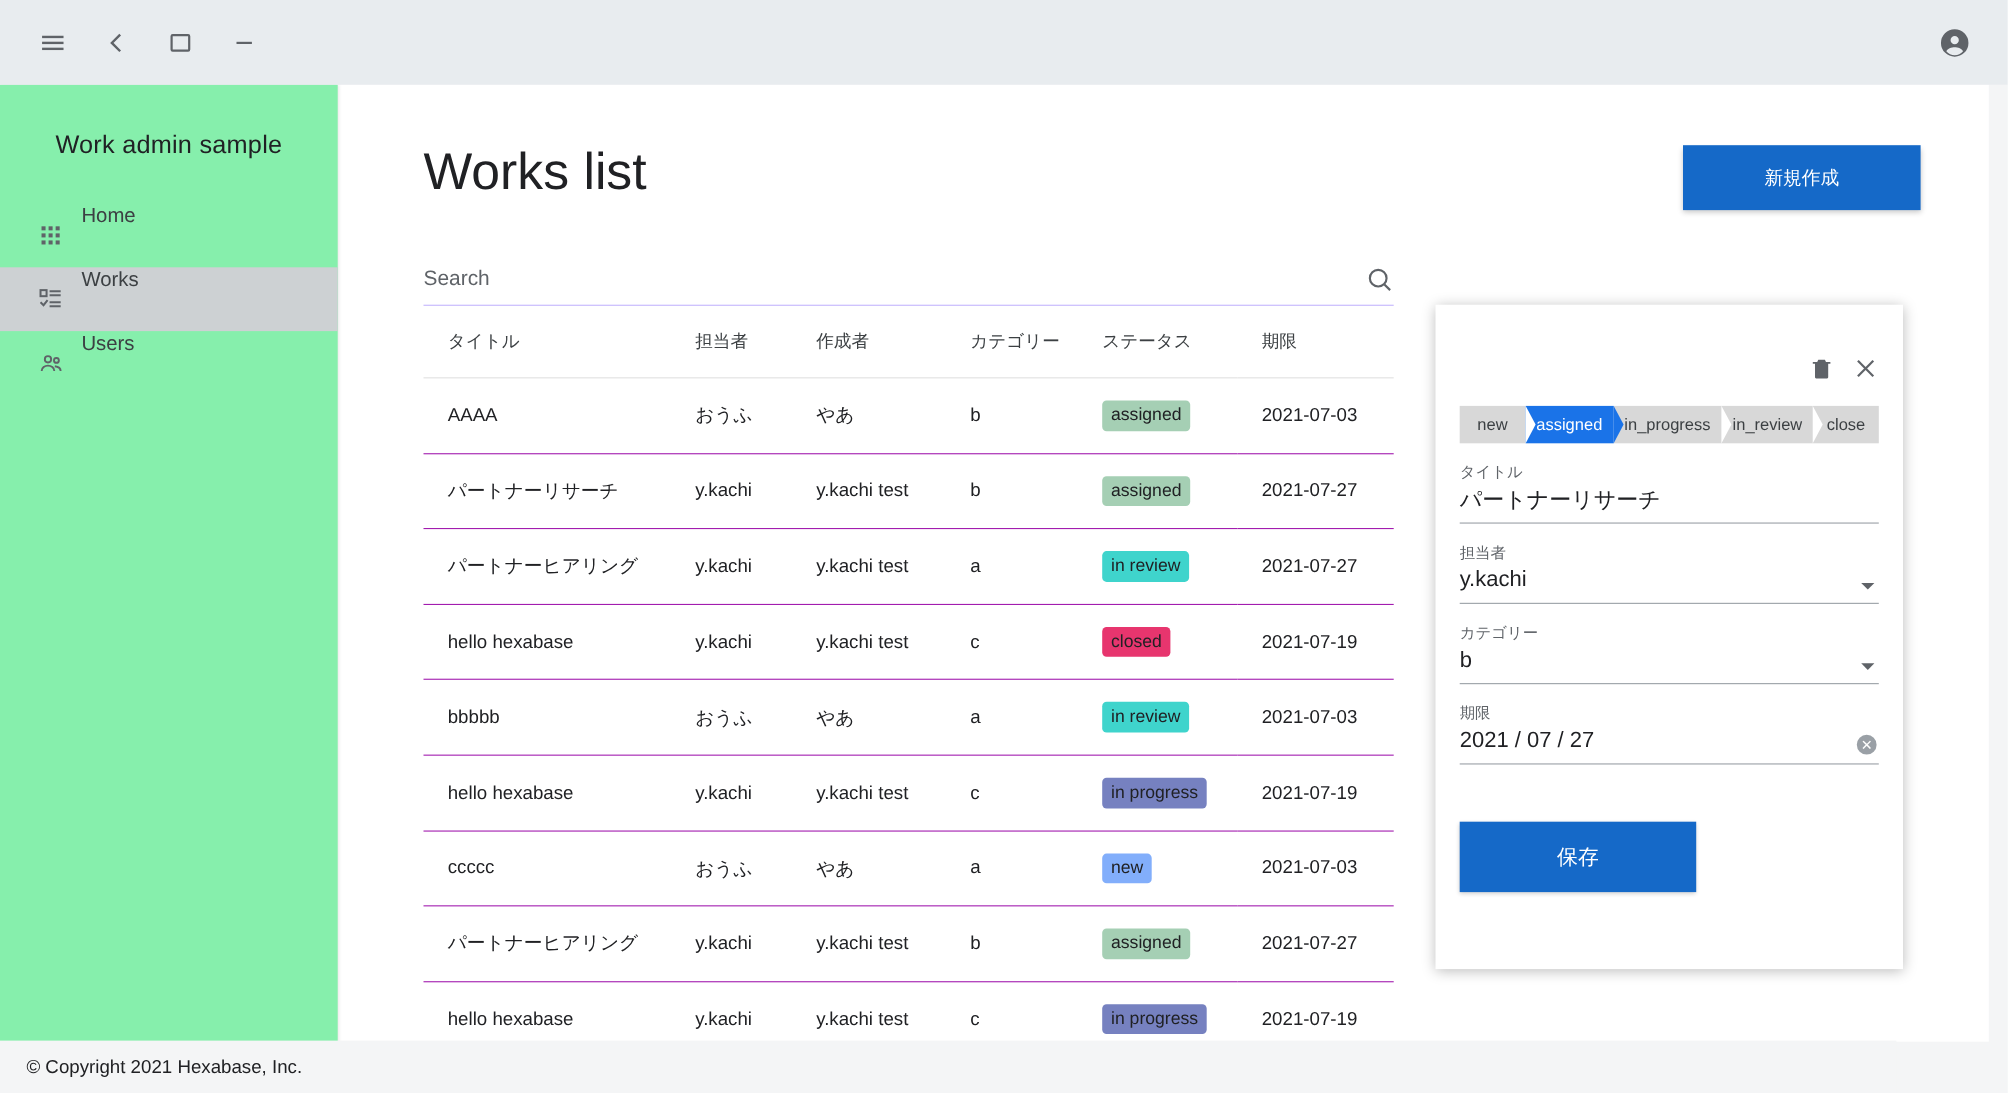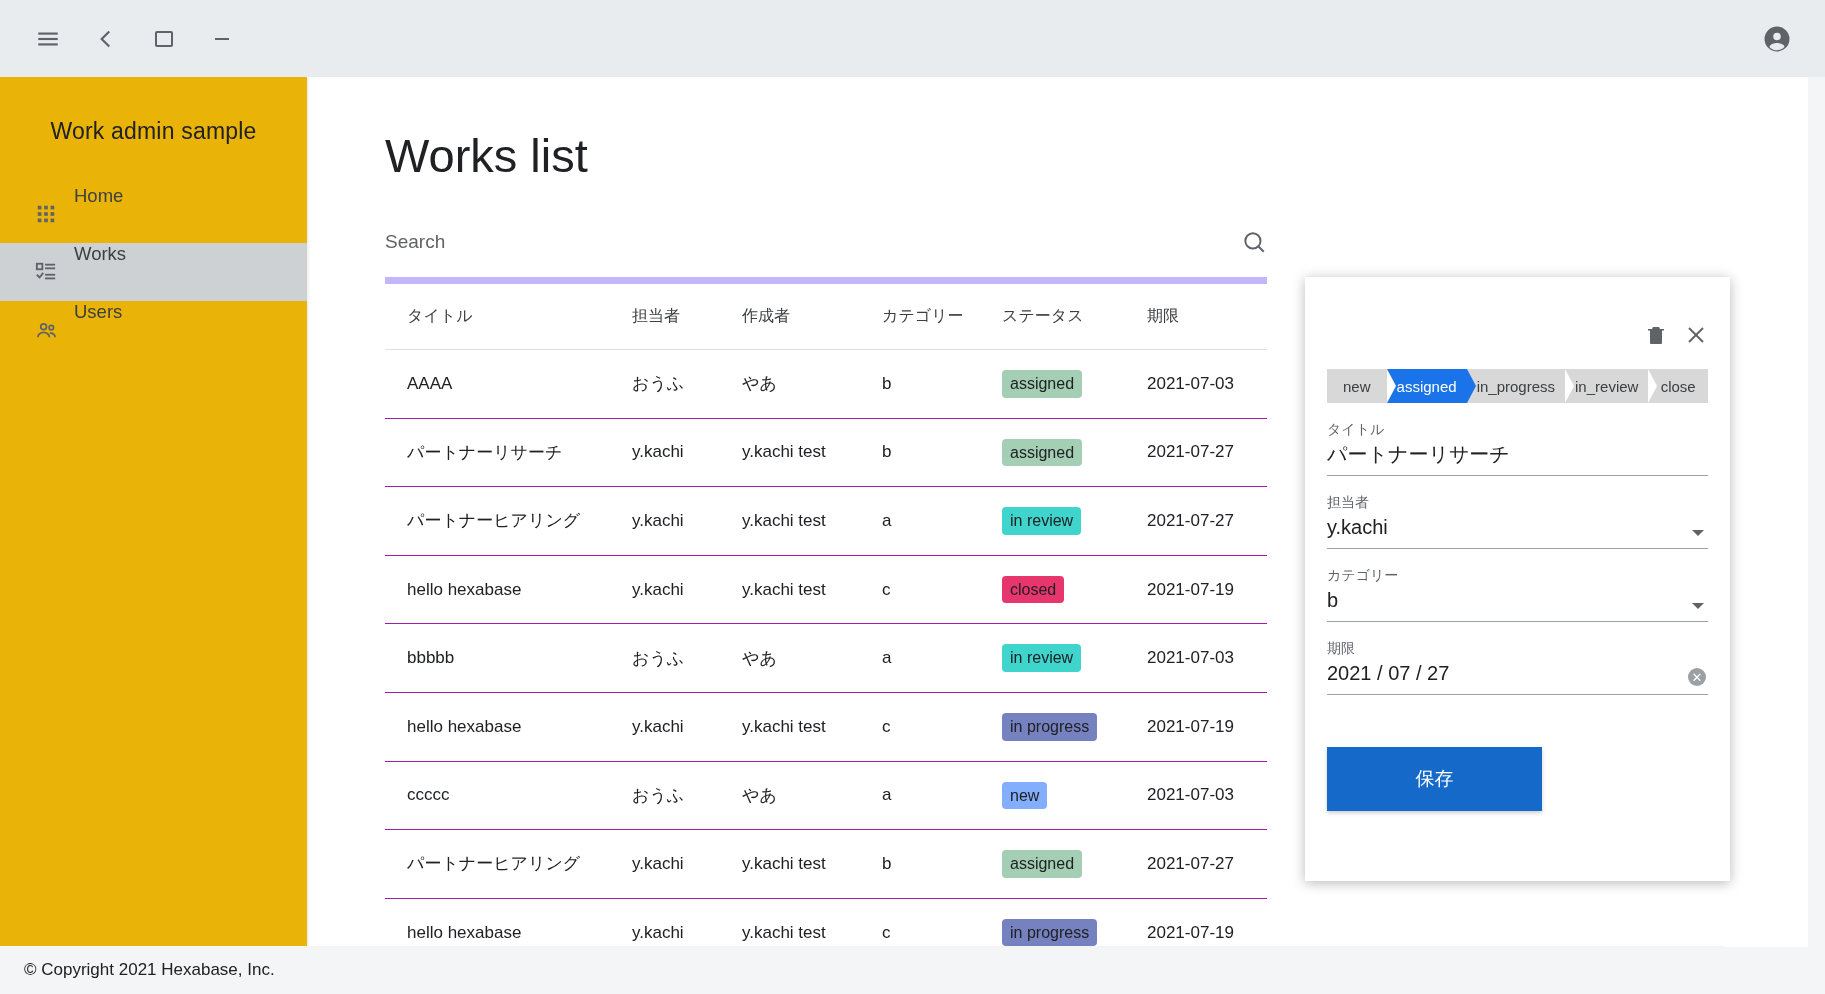--- a/index.html
+++ b/index.html
@@ -15,21 +15,21 @@
     padding: 0 24px; z-index: 30;
   }
   .tb-icon {
     width: 48px; height: 48px; display: flex; align-items: center;
     justify-content: center; color: #5f6368; margin-right: 10px;
   }
   .tb-spacer { flex: 1; }
   
   .sidebar {
     position: absolute; top: 77px; left: 0; width: 307px; height: 917px;
-    background: #eab308; z-index: 20;
+    background: #86efac; z-index: 20;
     box-shadow: 1px 0 3px rgba(0,0,0,0.10);
   }
   .brand {
     height: 108px; display: flex; align-items: center;
     justify-content: center; font-size: 23px; color: #202124;
     letter-spacing: 0.2px;
   }
   .nav-item {
     height: 58px; display: flex; 
     padding-left: 18px; color: #3c4043; cursor: pointer;
@@ -55,22 +55,22 @@
     padding: 55px 62px 0 95px;
   }
   .page-title { font-size: 47px; font-weight: 400; color: #202124; line-height: 1; }
   .btn-primary {
     background: #1569c8; color: #fff; border: none; cursor: pointer;
     font-size: 17px; font-family: inherit; padding: 18px 0; width: 216px;
     box-shadow: 0 3px 5px rgba(0,0,0,0.22);
   }
   .content { padding: 0 0 0 95px; margin-top: 50px; }
   .search-row {
-    width: 882px; border-bottom: 7px solid #c4b5fd;
-    display: flex; align-items: center; padding-bottom: 22px;
+    width: 882px; border-bottom: 1px solid #c4b5fd;
+    display: flex; align-items: center; padding-bottom: 10px;
   }
   .search-input {
     border: none; outline: none; font-size: 19px; color: #5f6368;
     font-family: inherit; flex: 1; background: transparent;
   }
   .search-input::placeholder { color: #5f6368; }
   table { border-collapse: collapse; width: 882px; table-layout: fixed; }
   th {
     text-align: left; font-size: 16px; font-weight: 400; color: #3c4043;
     padding: 22px 0 22px 22px; border-bottom: 1px solid #e0e0e0;
@@ -222,20 +222,21 @@
         </svg>
     </span>
     <span class="nav-label">Users</span>
   </div>
 
 </div>
 
 <div class="main">
   <div class="page-head">
     <div class="page-title">Works list</div>
+    <button class="btn-primary">新規作成</button>
   </div>
 
   <div class="content">
     <div class="search-row">
       <input class="search-input" placeholder="Search" style="">
       <span style="color:#5f6368;display:flex;">
         <svg width="26" height="26" viewBox="0 0 24 24" fill="none" stroke="currentColor" stroke-width="1.8">
             <circle cx="11" cy="11" r="7"></circle>
             <line x1="16.2" y1="16.2" x2="21" y2="21"></line>
           </svg>

